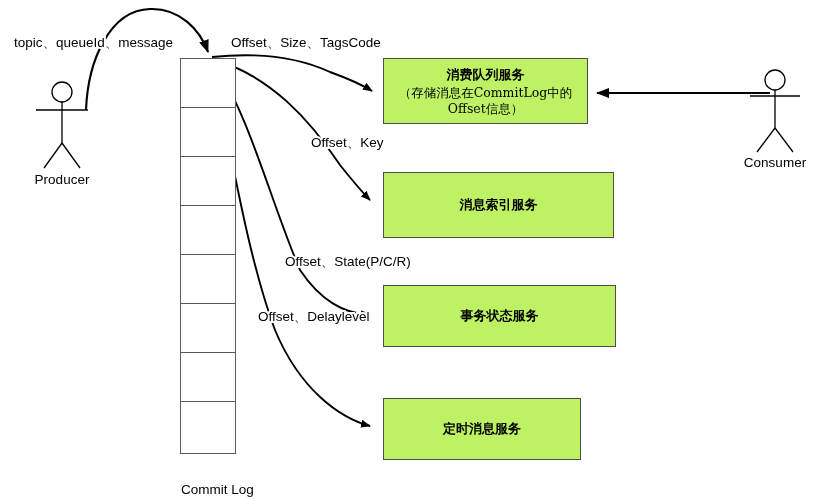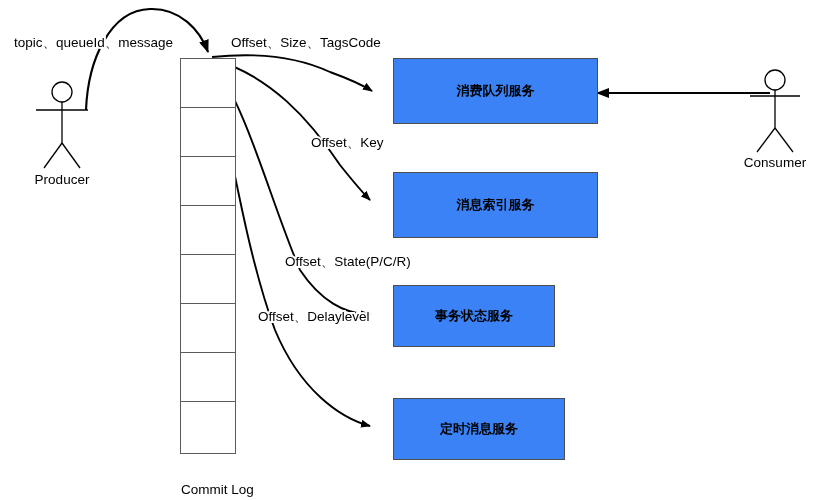--- a/index.html
+++ b/index.html
@@ -31,28 +31,27 @@
     font-family: "Liberation Sans", "DejaVu Sans", sans-serif;
     font-size: 13.5px;
     fill: #000000;
     text-anchor: middle;
   }
   
   .service-box {
     position: absolute;
     box-sizing: border-box;
     border: 1px solid #4d4d4d;
-    background: #3b82f6;
+    background: #bef264;
     text-align: center;
     display: flex;
     flex-direction: column;
     align-items: center;
     justify-content: center;
     padding: 2px 6px;
-    margin-left: 10px;
   }
   .service-title {
     font-family: "DejaVu Sans", "Liberation Sans", sans-serif;
     font-size: 13px;
     font-weight: bold;
     color: #000000;
     line-height: 18px;
     margin-bottom: 1px;
   }
   .service-desc {
@@ -144,27 +143,28 @@
     <div class="commitlog-cell" style="left:180px; top:205px; width:56px; height:50px;"></div>
     <div class="commitlog-cell" style="left:180px; top:254px; width:56px; height:50px;"></div>
     <div class="commitlog-cell" style="left:180px; top:303px; width:56px; height:50px;"></div>
     <div class="commitlog-cell" style="left:180px; top:352px; width:56px; height:50px;"></div>
     <div class="commitlog-cell" style="left:180px; top:401px; width:56px; height:53px;"></div>
   </div>
   <div class="commitlog-label" style="left:181px; top:470px;">Commit Log</div>
 
   <div class="service-box" style="left:383px; top:58px; width:205px; height:66px;">
     <div class="service-title">消费队列服务</div>
+    <div class="service-desc">（存储消息在CommitLog中的Offset信息）</div>
   </div>
 
-  <div class="service-box" style="left:383px; top:172px; width:205px; height:66px;">
+  <div class="service-box" style="left:383px; top:172px; width:231px; height:66px;">
     <div class="service-title">消息索引服务</div>
   </div>
 
-  <div class="service-box" style="left:383px; top:285px; width:162px; height:62px;">
+  <div class="service-box" style="left:383px; top:285px; width:233px; height:62px;">
     <div class="service-title">事务状态服务</div>
   </div>
 
-  <div class="service-box" style="left:383px; top:398px; width:172px; height:62px;">
+  <div class="service-box" style="left:383px; top:398px; width:198px; height:62px;">
     <div class="service-title">定时消息服务</div>
   </div>
 
 </div>
 
 </body></html>

